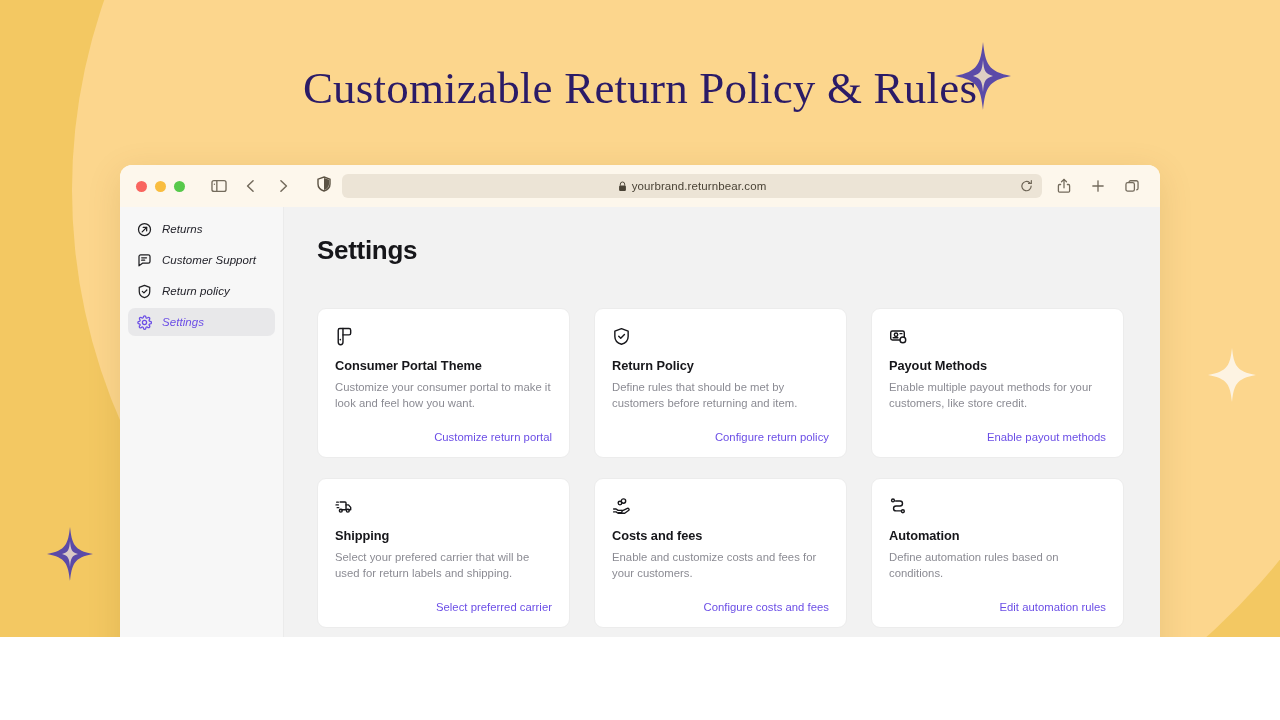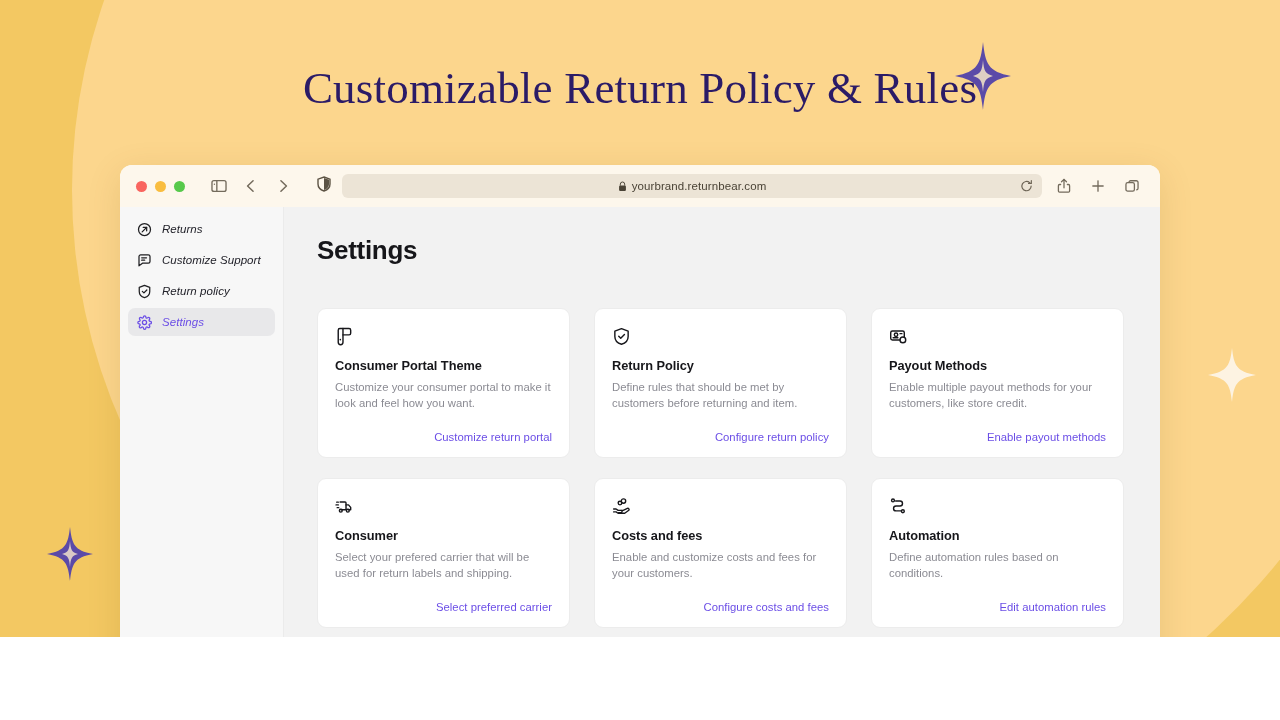--- a/index.html
+++ b/index.html
@@ -310,21 +310,21 @@
         </div>
 
         <div class="side-item">
           <span>
             <svg class="sic" viewBox="0 0 18 18" fill="none" stroke="currentColor" stroke-width="1.5" stroke-linecap="round" stroke-linejoin="round">
               <path d="M2.4 4.2a2 2 0 0 1 2-2h9.2a2 2 0 0 1 2 2v6a2 2 0 0 1-2 2H6.6l-4.2 3.2z"></path>
               <line x1="5.6" y1="5.8" x2="11.4" y2="5.8"></line>
               <line x1="5.6" y1="8.6" x2="9.2" y2="8.6"></line>
             </svg>
           </span>
-          <span class="side-label">Customize Support</span>
+          <span class="side-label">Customer Support</span>
         </div>
 
         <div class="side-item">
           <span>
             <svg class="sic" viewBox="0 0 18 18" fill="none" stroke="currentColor" stroke-width="1.5" stroke-linecap="round" stroke-linejoin="round">
               <path d="M9 1.6 15.3 4V9c0 3.9-2.8 6.4-6.3 7.4C5.5 15.4 2.7 12.9 2.7 9V4z"></path>
               <polyline points="6.4,8.8 8.3,10.7 11.8,7.2"></polyline>
             </svg>
           </span>
           <span class="side-label">Return policy</span>
@@ -391,21 +391,21 @@
               <svg class="card-icon" viewBox="0 0 20 20" fill="none" stroke="currentColor" stroke-width="1.5" stroke-linecap="round" stroke-linejoin="round">
                 <path d="M5.4 5.2h5.2a1 1 0 0 1 1 1v7.2H6.6"></path>
                 <path d="M11.6 8.3h2.6l2.3 2.6v2.5h-2"></path>
                 <circle cx="6.1" cy="14.4" r="1.5"></circle>
                 <circle cx="13.5" cy="14.4" r="1.5"></circle>
                 <line x1="1.8" y1="5.4" x2="3.5" y2="5.4"></line>
                 <line x1="1.1" y1="8.3" x2="3.5" y2="8.3"></line>
                 <line x1="2.3" y1="11.2" x2="3.9" y2="11.2"></line>
               </svg>
             </span>
-            <div class="card-title">Consumer</div>
+            <div class="card-title">Shipping</div>
             <div class="card-desc">Select your prefered carrier that will be used for return labels and shipping.</div>
             <div class="card-link">Select preferred carrier</div>
           </div>
 
           <div class="card">
             <span>
               <svg class="card-icon" viewBox="0 0 20 20" fill="none" stroke="currentColor" stroke-width="1.45" stroke-linecap="round" stroke-linejoin="round">
                 <circle cx="12.1" cy="4.3" r="2.3"></circle>
                 <circle cx="8.4" cy="6.4" r="1.9"></circle>
                 <path d="M1.7 12.6h2.6l2.1 1.5h3.1a1.2 1.2 0 0 1 0 2.4H6.9"></path>

